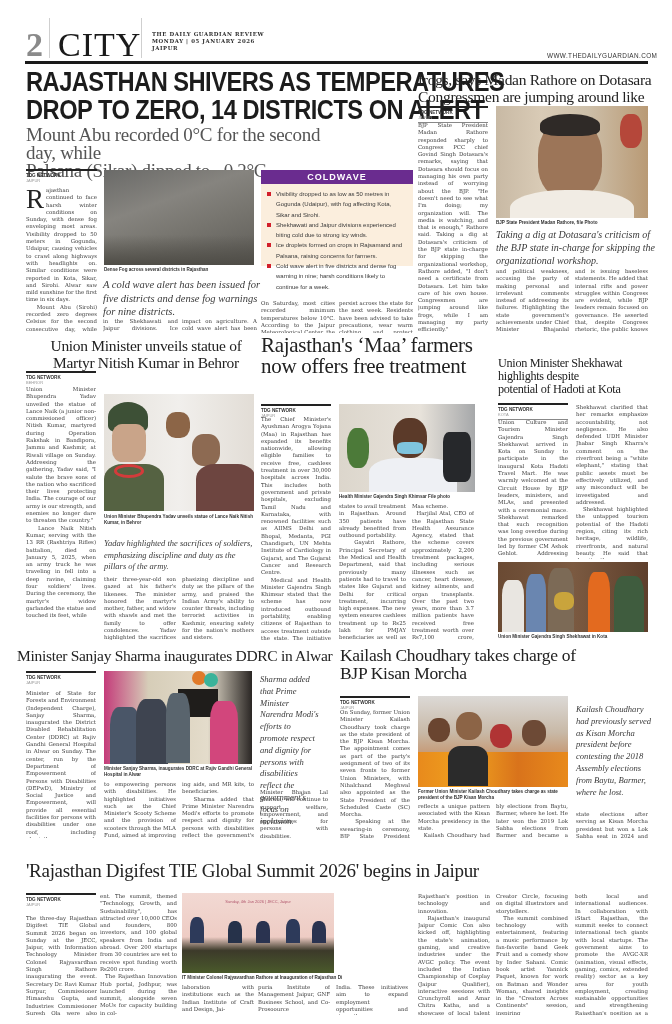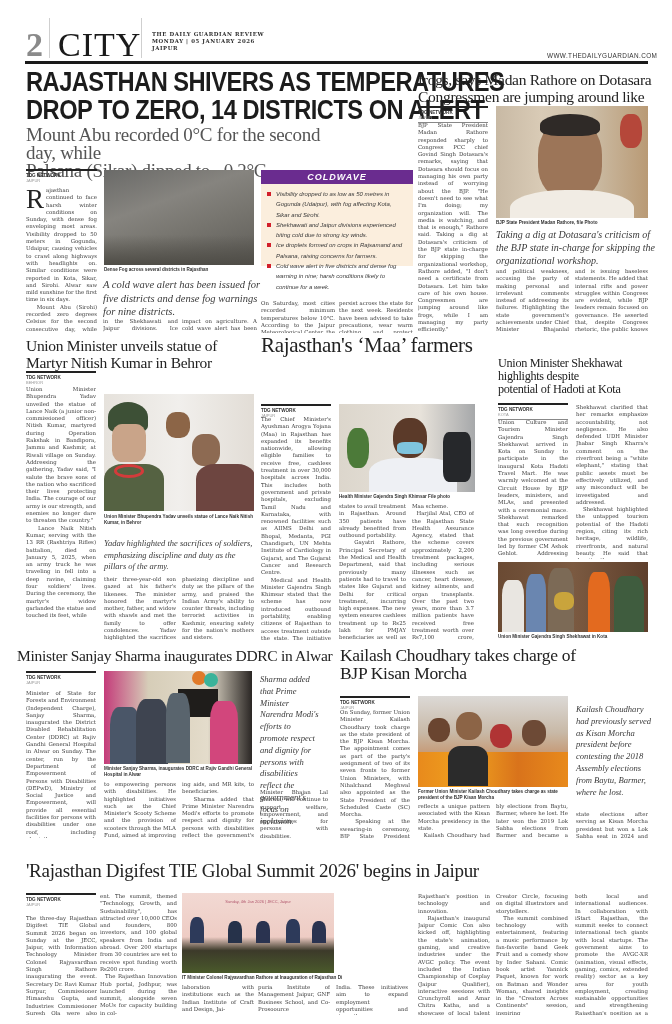--- a/index.html
+++ b/index.html
@@ -20,21 +20,21 @@
   .byline { border-top: 2px solid #222; padding-top: 2px; }
   .byline .bl-net { font-family: "Liberation Sans", sans-serif; font-size: 4.6px; font-weight: bold; color: #333; line-height: 5px; display:block; }
   .byline .bl-city { font-family: "Liberation Sans", sans-serif; font-size: 4px; color: #999; line-height: 5px; display:block; }
   .byline-rule { border-bottom: 1px solid #888; }
   .body { font-family: "DejaVu Serif", serif; font-size: 5.4px; line-height: 7.3px; color: #3a3a3a; text-align: justify; overflow: hidden; }
   .cap { font-family: "Liberation Sans", sans-serif; font-weight: bold; font-size: 4.6px; line-height: 5.6px; color: #333; }
   .pull { font-family: "Liberation Serif", serif; font-style: italic; color: #3a3a3a; }
   .photo { overflow: hidden; }
   .dropcap { float: left; font-family: "Liberation Serif", serif; font-size: 27px; line-height: 22px; margin: 1px 2px 0 0; color:#222; }
   
-  .cw-box { background: #fbeedd; font-style: italic; }
+  .cw-box { background: #fbeedd; }
   .cw-head { background: #6a2c8f; color: #fff; font-family: "Liberation Sans", sans-serif; font-weight: bold; font-size: 9px; letter-spacing: 1px; text-align: center; height: 14px; line-height: 14px; }
   .cw-list { list-style: none; padding: 5px 8px 4px 6px; }
   .cw-list li { font-family: "Liberation Sans", sans-serif; font-size: 6px; line-height: 10.3px; color: #3a3a3a; padding-left: 9px; position: relative; }
   .cw-list li::before { content: ""; position: absolute; left: 0; top: 3px; width: 4px; height: 4px; background: #d21f2b; }
 </style>
 </head>
 <body>
 
 <div class="abs pg-num" style="left:26px;top:28px;">2</div>
 <div class="abs vrule" style="left:49px;top:18px;height:40px;"></div>
@@ -100,21 +100,21 @@
   <div style="position:absolute;left:42px;top:12px;width:64px;height:80px;border-radius:46% 46% 40% 40%;background:#9c7558;"></div>
   <div style="position:absolute;left:44px;top:8px;width:60px;height:22px;border-radius:50% 50% 30% 30%;background:#2f2a27;"></div>
   <div style="position:absolute;left:14px;top:84px;width:124px;height:40px;border-radius:45% 45% 0 0;background:#f1ece4;"></div>
   <div style="position:absolute;right:6px;top:8px;width:22px;height:34px;background:#b5473a;border-radius:40%;"></div>
 </div>
 <div class="abs cap" style="left:496px;top:220px;width:152px;">BJP State President Madan Rathore, file Photo</div>
 <div class="abs pull" style="left:496px;top:228px;width:160px;font-size:10px;line-height:13px;">Taking a dig at Dotasara's criticism of the BJP state in-charge for skipping the organizational workshop.</div>
 <div class="abs body" style="left:496px;top:268px;width:73px;height:65px;">and political weakness, accusing the party of making personal and irrelevant comments instead of addressing its failures. Highlighting the state government's achievements under Chief Minister Bhajanlal Sharma and Prime Minister Narendra Modi, Rathore said Congress fears the progress</div>
 <div class="abs body" style="left:575px;top:268px;width:73px;height:65px;">and is issuing baseless statements. He added that internal rifts and power struggles within Congress are evident, while BJP leaders remain focused on governance. He asserted that, despite Congress rhetoric, the public knows the truth, and the party will face electoral consequences for its failed politics.</div>
 
-<div class="abs hl" style="left:26px;top:337px;width:240px;font-size:15.5px;line-height:17px;">
+<div class="abs hl" style="left:26px;top:337px;width:240px;font-size:15.5px;line-height:17px;text-align:center;">
   <div>Union Minister unveils statue of</div>
   <div>Martyr Nitish Kumar in Behror</div>
 </div>
 <div class="abs byline" style="left:26px;top:371px;width:70px;">
   <span class="bl-net">TDG NETWORK</span>
   <span class="bl-city">BEHROR</span>
 </div>
 <div class="abs body" style="left:26px;top:386px;width:70px;height:254px;">
   <span>Union Minister Bhupendra Yadav unveiled the statue of Lance Naik (a junior non-commissioned officer) Nitish Kumar, martyred during Operation Rakshak in Bandipora, Jammu and Kashmir, at Riwali village on Sunday. Addressing the gathering, Yadav said, "I salute the brave sons of the nation who sacrificed their lives protecting India. The courage of our army is our strength, and enemies no longer dare to threaten the country."</span><br>&nbsp;&nbsp;<span>Lance Naik Nitish Kumar, serving with the 13 RR (Rashtriya Rifles) battalion, died on January 5, 2025, when an army truck he was traveling in fell into a deep ravine, claiming four soldiers' lives. During the ceremony, the martyr's widow garlanded the statue and touched its feet, while</span>
 </div>
@@ -127,20 +127,21 @@
   <div style="position:absolute;left:88px;top:40px;width:28px;height:32px;background:#8d6a52;border-radius:40%;"></div>
   <div style="position:absolute;left:92px;top:70px;width:60px;height:50px;background:#6d4540;border-radius:30% 30% 0 0;"></div>
 </div>
 <div class="abs cap" style="left:104px;top:514px;width:152px;">Union Minister Bhupendra Yadav unveils statue of Lance Naik Nitish Kumar, in Behror</div>
 <div class="abs pull" style="left:104px;top:538px;width:150px;font-size:8.5px;line-height:11.5px;">Yadav highlighted the sacrifices of soldiers, emphasizing discipline and duty as the pillars of the army.</div>
 <div class="abs body" style="left:104px;top:576px;width:72px;height:64px;">their three-year-old son gazed at his father's likeness. The minister honored the martyr's mother, father, and widow with shawls and met the family to offer condolences. Yadav highlighted the sacrifices of soldiers, em-</div>
 <div class="abs body" style="left:182px;top:576px;width:72px;height:64px;">phasizing discipline and duty as the pillars of the army, and praised the Indian Army's ability to counter threats, including terrorist activities in Kashmir, ensuring safety for the nation's mothers and sisters.</div>
 
 <div class="abs hl" style="left:261px;top:335px;width:220px;font-size:21px;line-height:21px;">
   <div>Rajasthan's ‘Maa’ farmers</div>
+  <div>now offers free treatment</div>
 </div>
 <div class="abs byline" style="left:261px;top:404px;width:70px;">
   <span class="bl-net">TDG NETWORK</span>
   <span class="bl-city">JAIPUR</span>
 </div>
 <div class="abs body" style="left:261px;top:416px;width:70px;height:224px;">
   <span>The Chief Minister's Ayushman Arogya Yojana (Maa) in Rajasthan has expanded its benefits nationwide, allowing eligible families to receive free, cashless treatment in over 30,000 hospitals across India. This includes both government and private hospitals, excluding Tamil Nadu and Karnataka, with renowned facilities such as AIIMS Delhi and Bhopal, Medanta, PGI Chandigarh, UN Mehta Institute of Cardiology in Gujarat, and The Gujarat Cancer and Research Centre.</span><br>&nbsp;&nbsp;<span>Medical and Health Minister Gajendra Singh Khimsar stated that the scheme has now introduced outbound portability, enabling citizens of Rajasthan to access treatment outside the state. The initiative follows the earlier phase of inbound portability, which allowed patients from other</span>
 </div>
 <div class="abs photo" style="left:339px;top:404px;width:136px;height:88px;background:linear-gradient(90deg,#dcd6cc 0%,#e7e2da 60%,#a6a8aa 100%);">
   <div style="position:absolute;left:8px;top:24px;width:22px;height:40px;background:#4c7a39;border-radius:40%;"></div>

